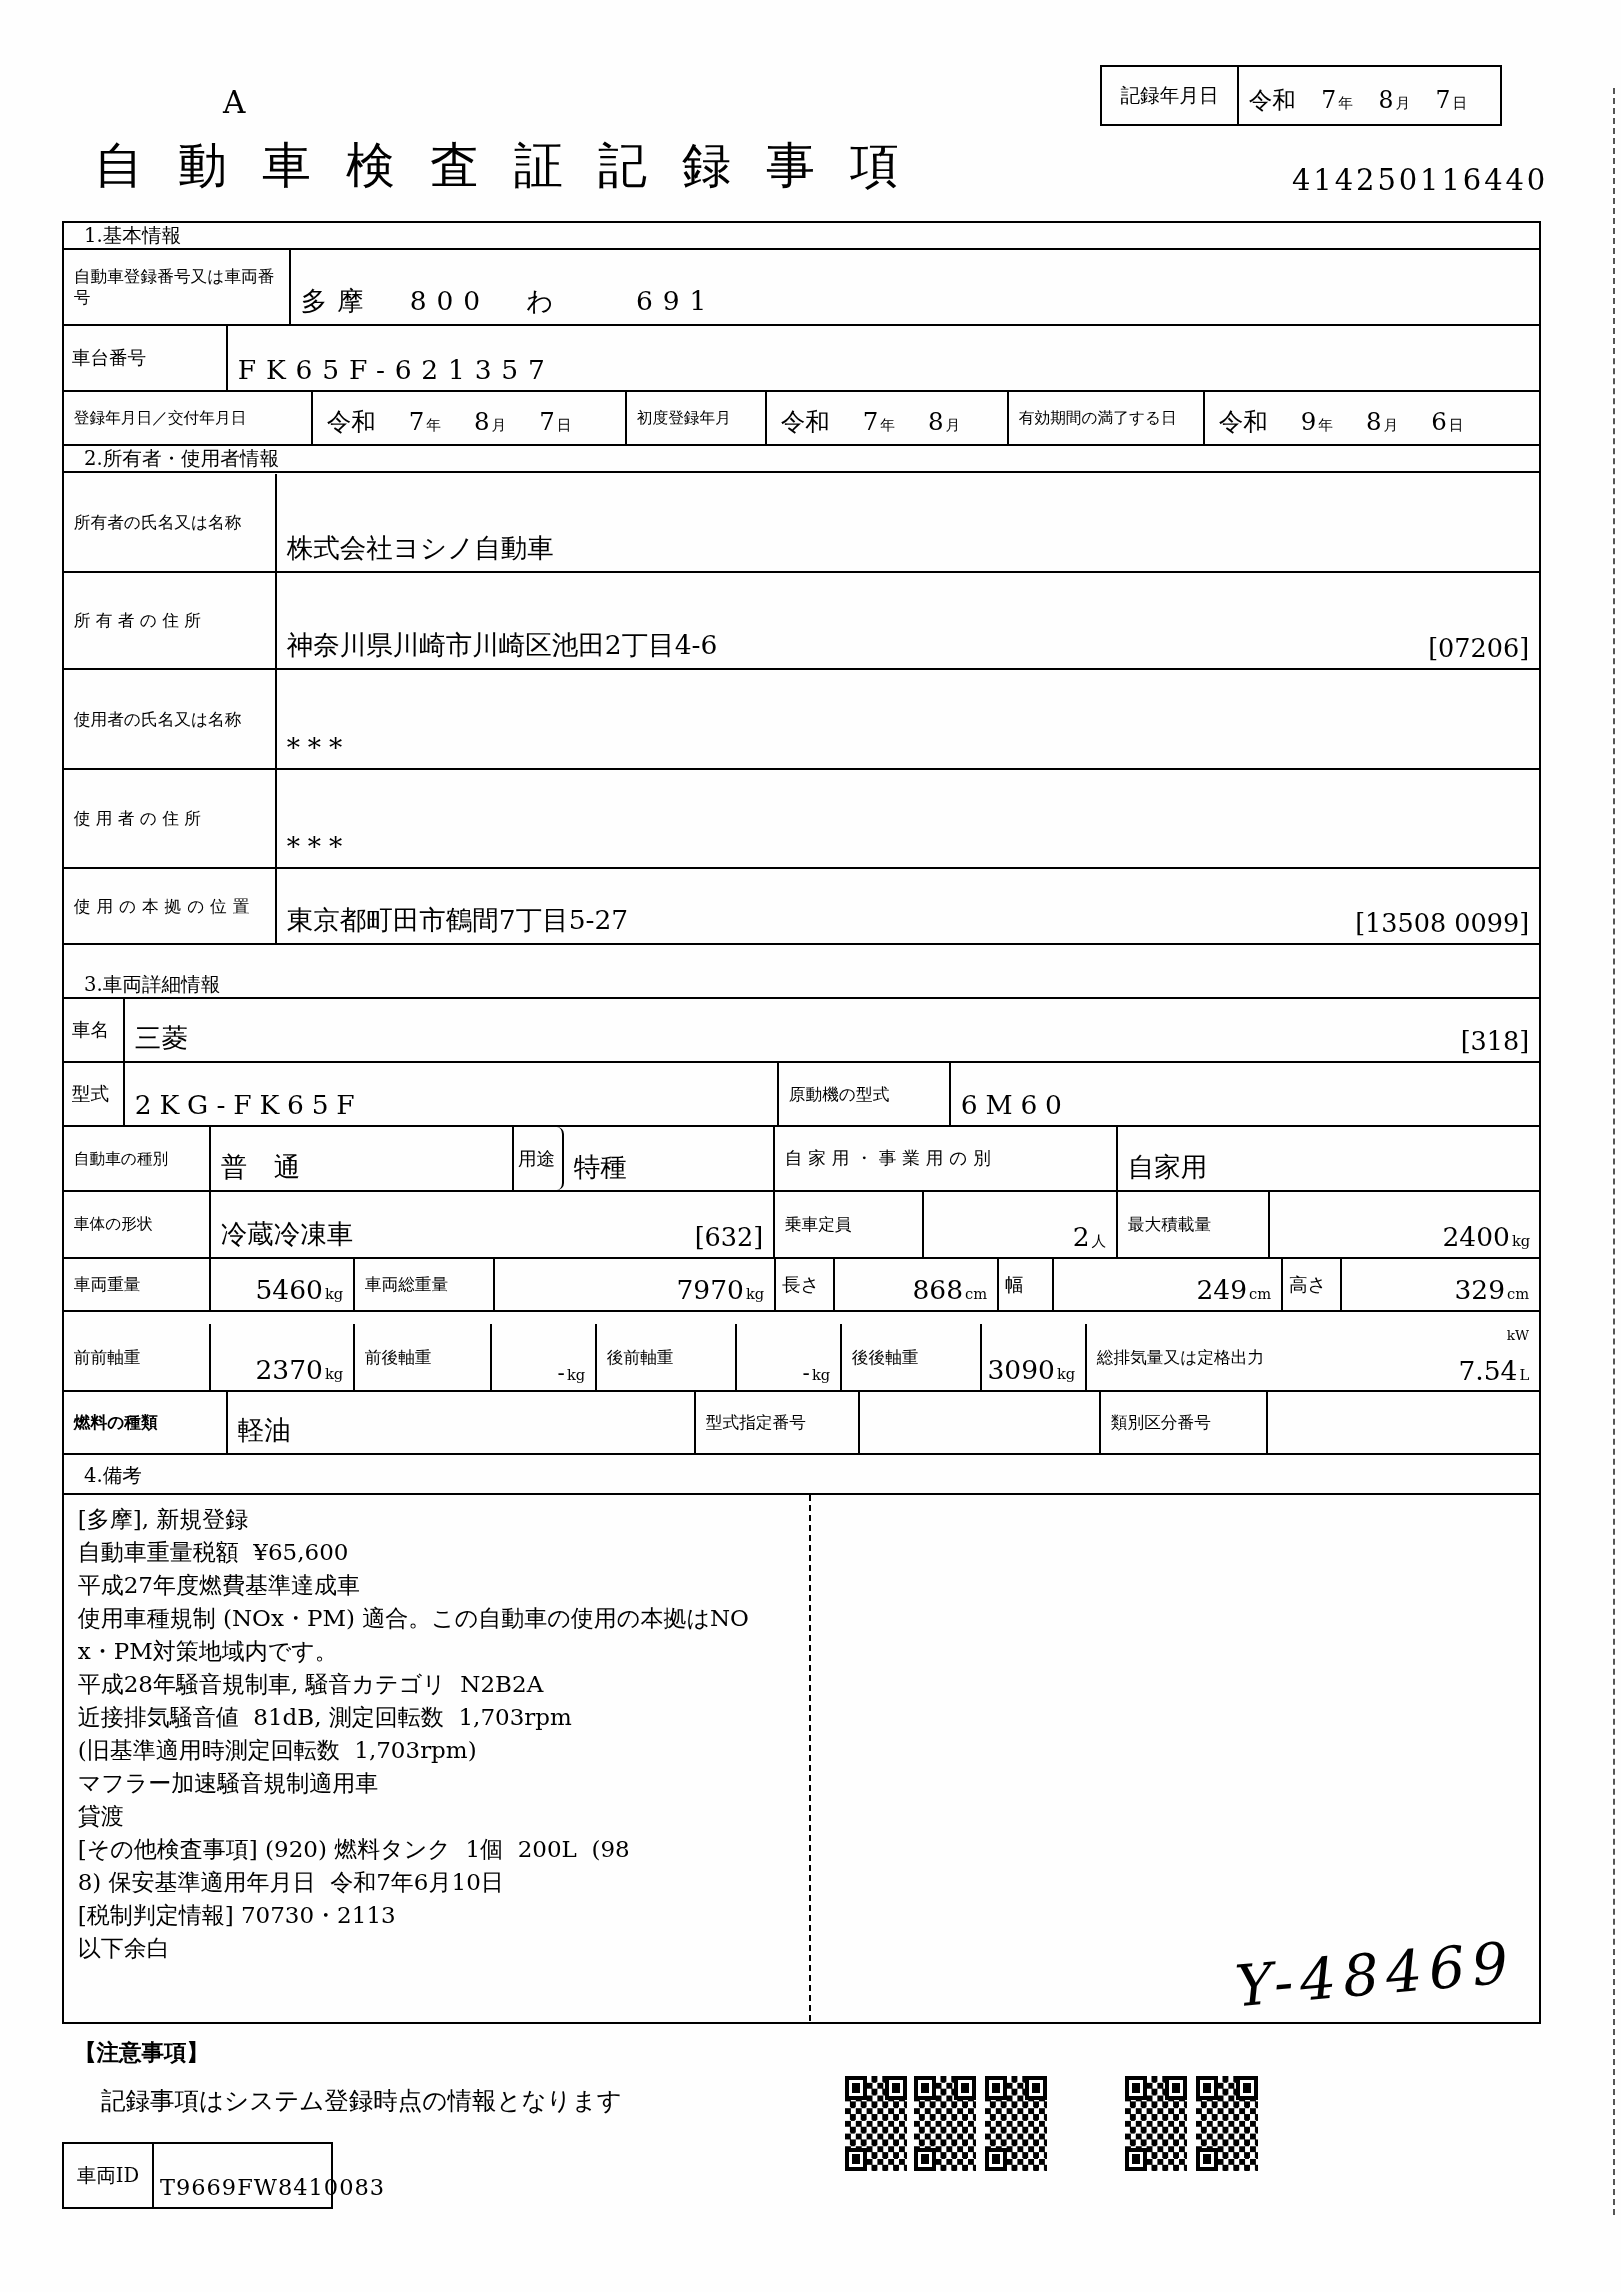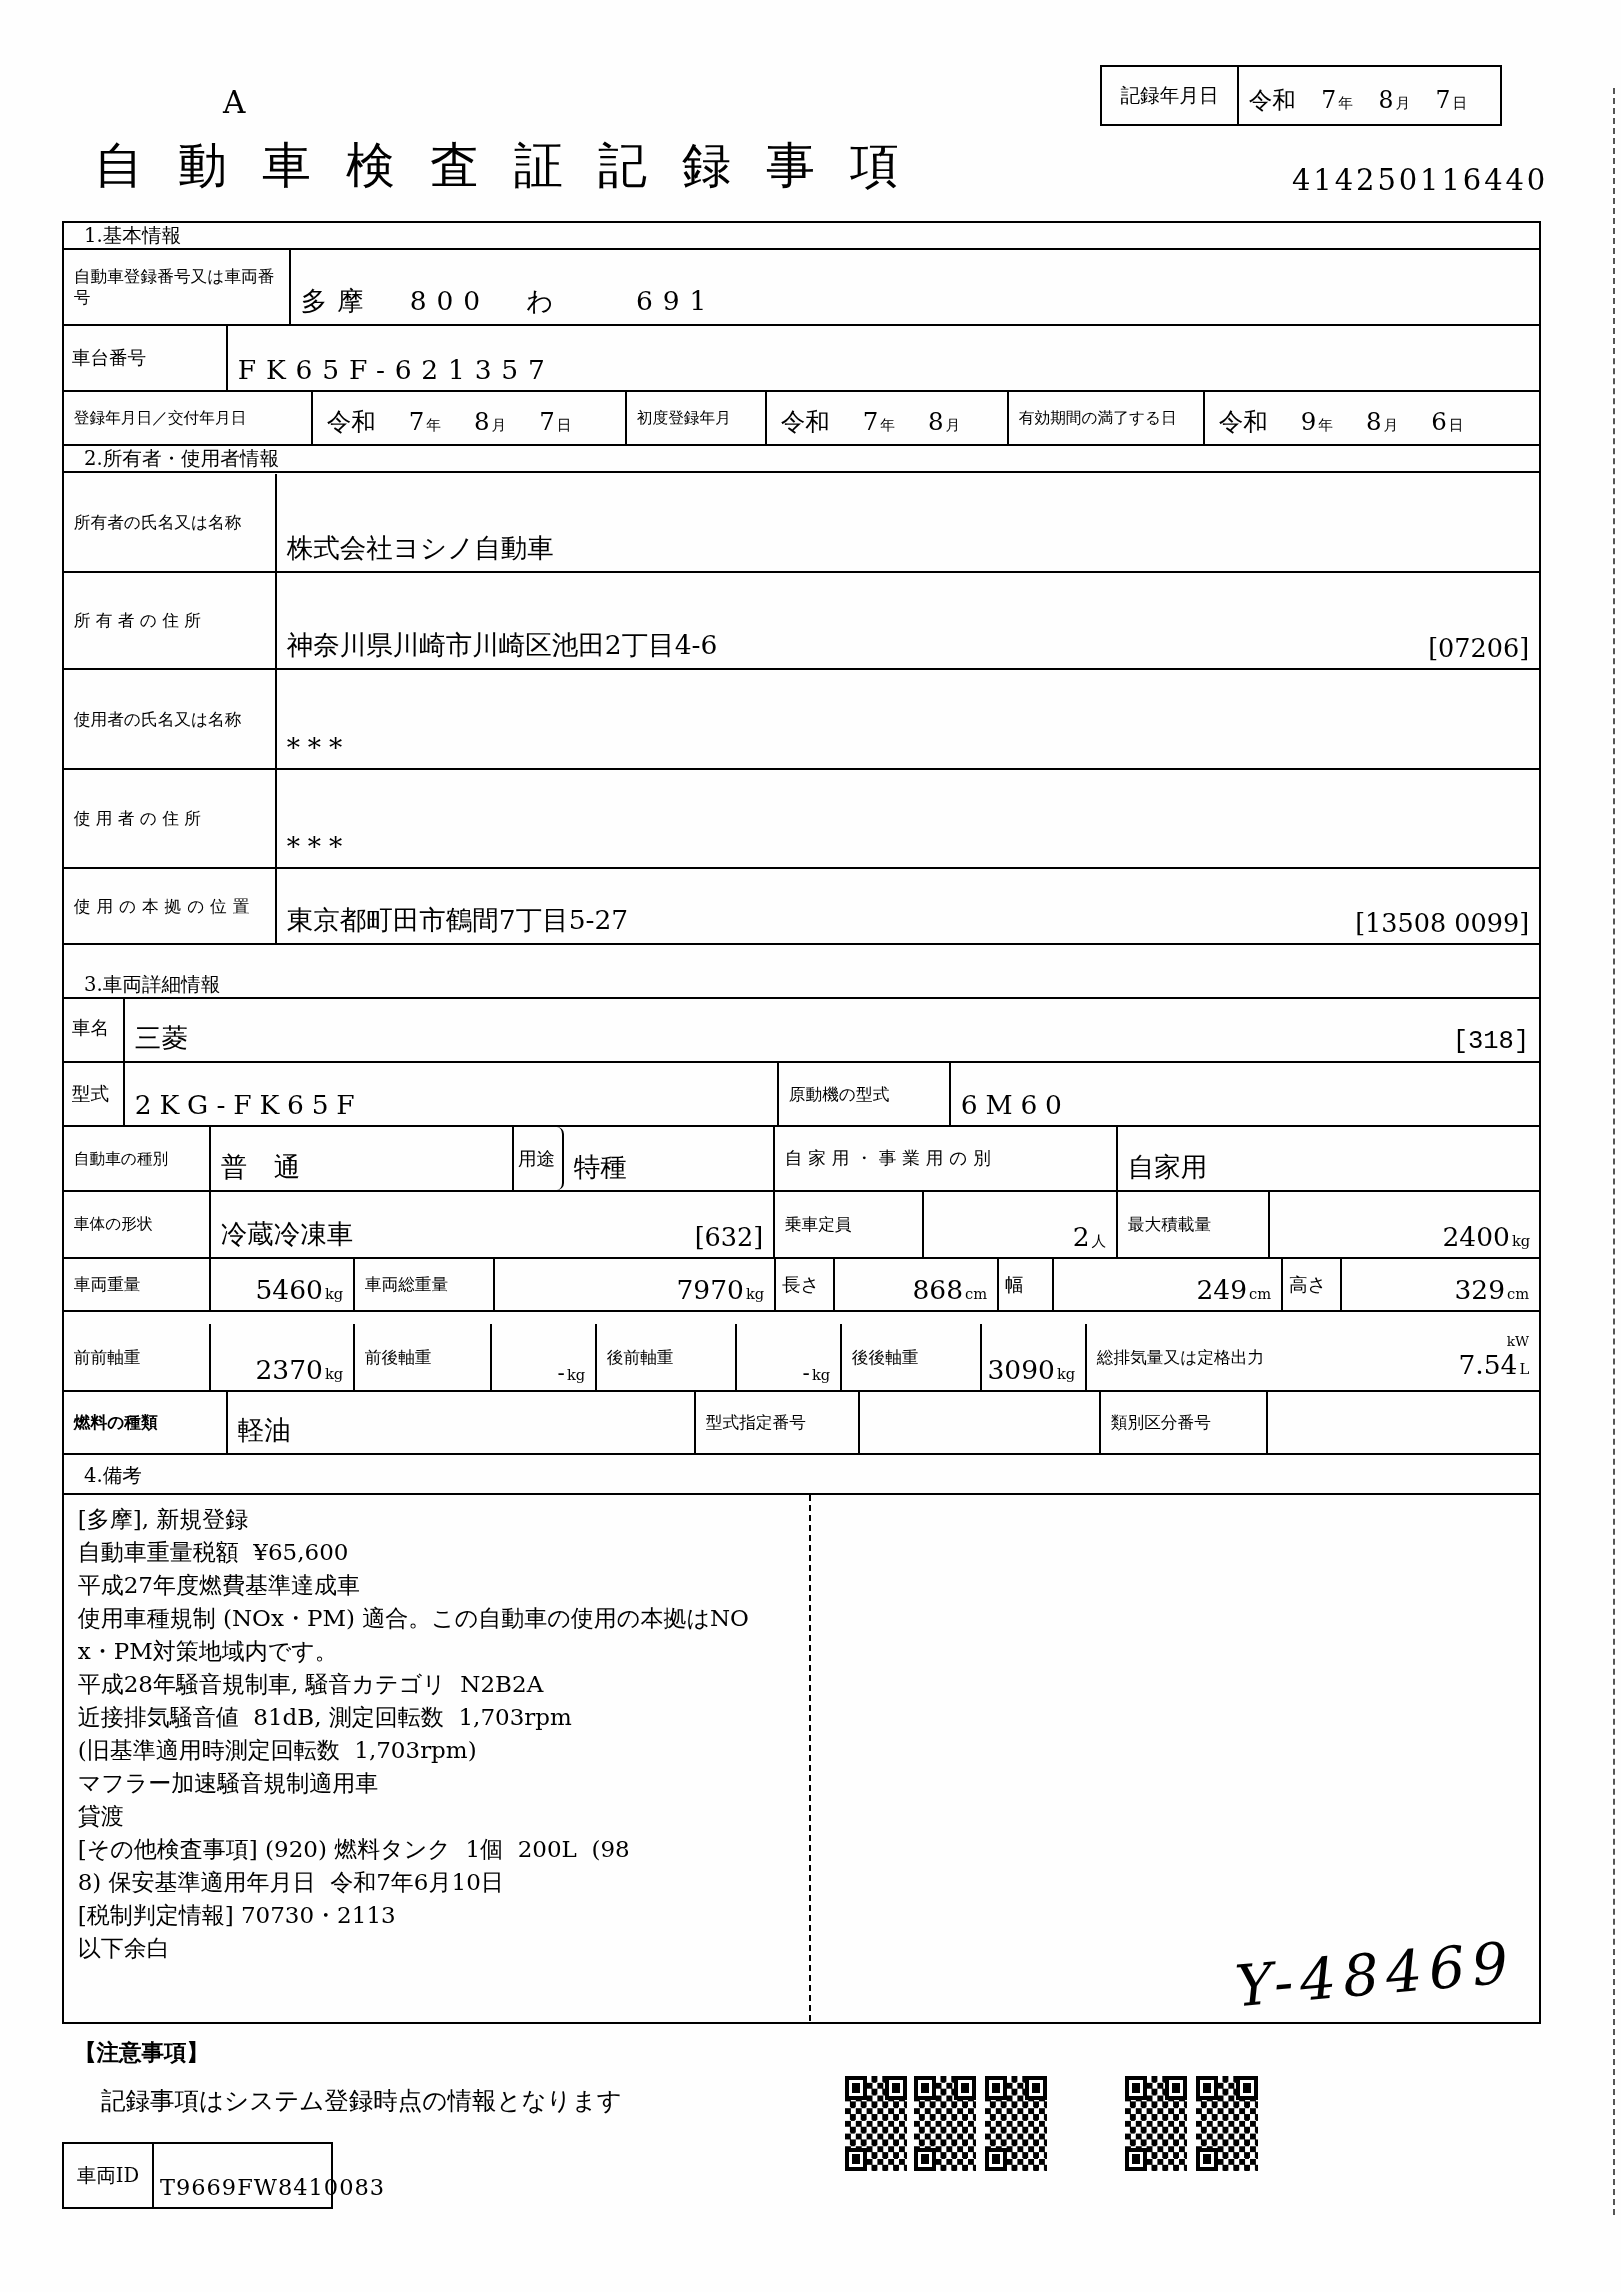--- a/index.html
+++ b/index.html
@@ -32,21 +32,21 @@
   .ls8{letter-spacing:7.8px;}
   .ls10{letter-spacing:9.8px;}
   .u{font-size:14.7px;margin-left:2px;}
   .dash{font-size:21.6px;}
   .dateline{position:absolute;left:13.7px;bottom:5.9px;font-size:24.5px;display:flex;align-items:baseline;white-space:pre;}
   .dateline .dpair{margin-left:33px;}
   .dateline .du{font-size:14.7px;margin-left:2px;}
   .rb-value .dateline{font-size:23.5px;left:9.8px;bottom:7.8px;}
   .rb-value .dpair{margin-left:25.5px;}
   
-  .disp{position:absolute;right:9.8px;top:2.9px;bottom:3.9px;display:flex;flex-direction:column;justify-content:center;align-items:flex-end;}
+  .disp{position:absolute;right:9.8px;top:2.9px;bottom:3.9px;display:flex;flex-direction:column;justify-content:space-between;align-items:flex-end;}
   .disp .kw{font-size:13.7px;}
   .disp .dv{font-size:26.5px;}
   
   .remarks-wrap{position:absolute;left:0;width:1475px;}
   .remarks-text{position:absolute;left:13.7px;top:7.8px;font-size:23px;line-height:33px;}
   .remarks-text div{white-space:pre;}
   .dotted-div{position:absolute;left:745px;top:0;height:100%;border-left:2px dashed #000;}
   .handwriting{position:absolute;left:1171px;top:446px;font-size:57px;font-style:italic;letter-spacing:6.9px;transform:rotate(-5deg);font-family:"DejaVu Serif","Liberation Serif",serif;}
   
   .notice-h{left:74px;top:2037px;font-size:22.5px;font-weight:600;}
@@ -166,21 +166,21 @@
     <div class="row" style="top:646px;height:76px;">
       <div class="c lc sp" style="width:213px;">使用の本拠の位置</div>
       <div class="c" style="width:1262px;">
         <span class="vbl">東京都町田市鶴間7丁目5-27</span>
         <span class="code">[13508 0099]</span>
       </div>
     </div>
 
     <div class="sh" style="top:748px;height:28px;">3.車両詳細情報</div>
 
-    <div class="row" style="top:776px;height:64px;font-family:Liberation Mono, monospace;">
+    <div class="row" style="top:776px;height:64px;">
       <div class="c lc md" style="width:61px;">車名</div>
       <div class="c" style="width:1414px;">
         <span class="vbl">三菱</span>
         <span class="code">[318]</span>
       </div>
     </div>
 
     <div class="row" style="top:840px;height:64px;">
       <div class="c lc md" style="width:61px;">型式</div>
       <div class="c" style="width:654px;">

